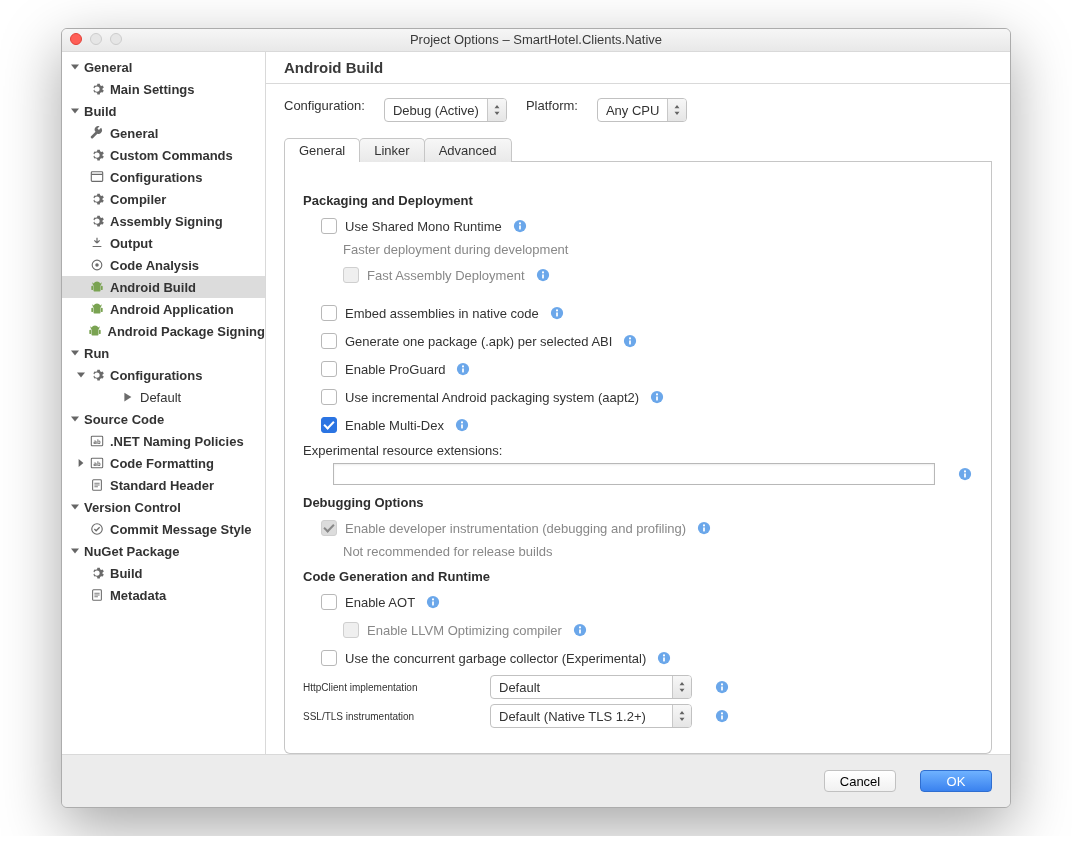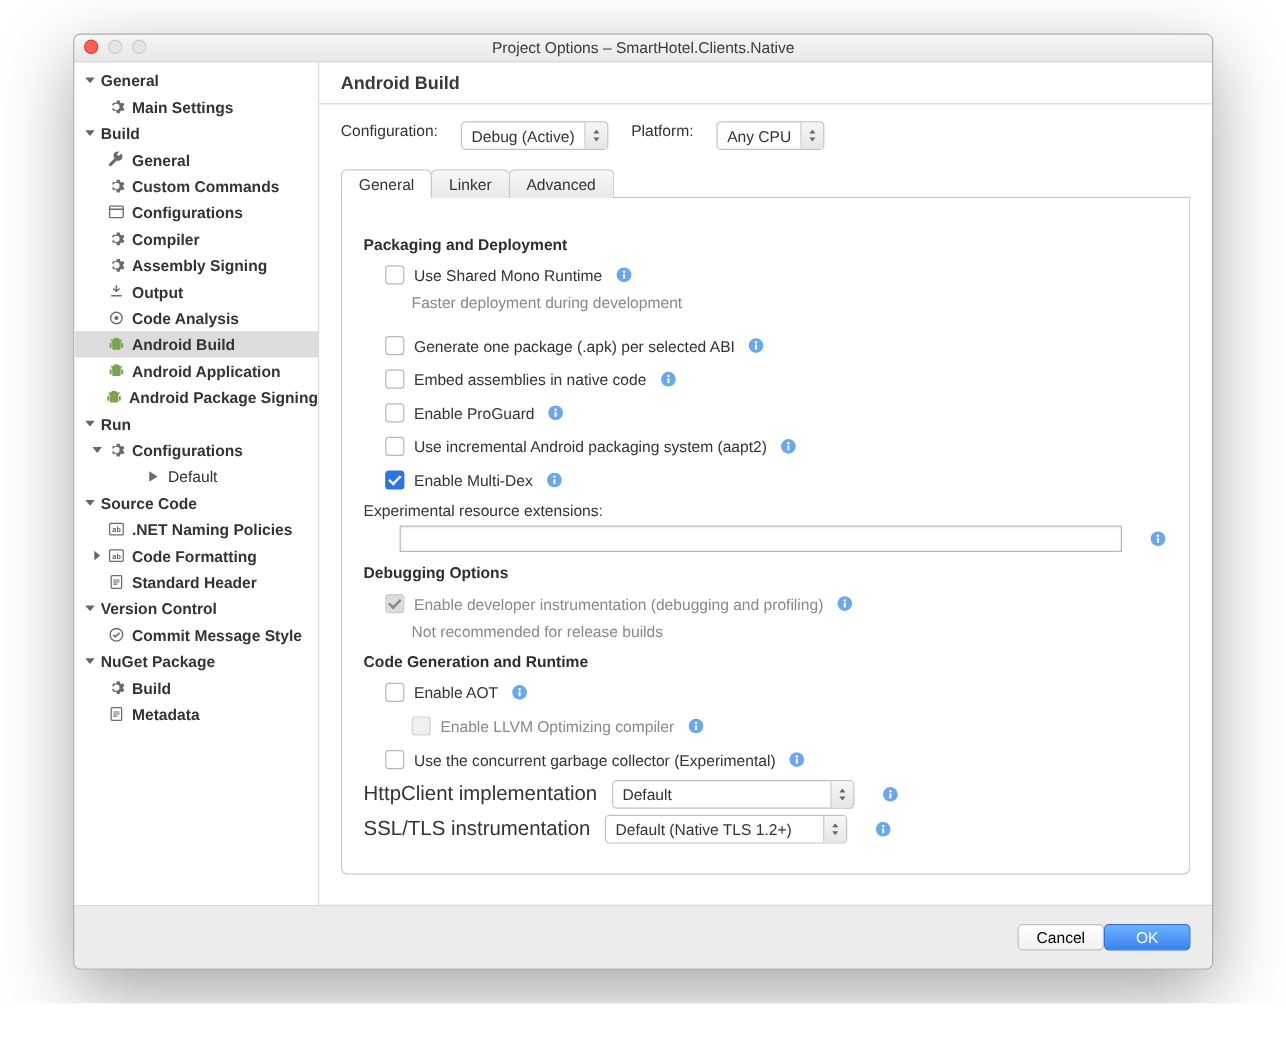--- a/index.html
+++ b/index.html
@@ -256,42 +256,42 @@
 }
 .info-icon svg { display: block; }
 
 .form-row {
   display: flex;
   align-items: center;
   margin: 5px 0;
   gap: 12px;
 }
 .form-row label {
-  font-size: 17px;
+  font-size: 10px;
   min-width: 175px;
 }
 .text-input {
   border: 1px solid #b8b8b8;
   border-radius: 0;
   height: 20px;
   padding: 0 4px;
   font-size: 13px;
   box-shadow: inset 0 1px 2px rgba(0,0,0,0.08);
 }
 .text-input.wide { flex: 1; }
 
 
 .dialog-footer {
   border-top: 1px solid #d9d9d9;
   background: #ececec;
   height: 52px;
   display: flex;
   justify-content: flex-end;
   align-items: center;
-  gap: 0;
+  gap: 24px;
   padding: 0 18px;
 }
 .btn {
   min-width: 72px;
   height: 22px;
   border: 1px solid #c1c1c1;
   border-radius: 4px;
   background: linear-gradient(#ffffff,#f1f1f1);
   font-size: 13px;
   padding: 0 14px;
@@ -650,36 +650,45 @@
             <span class="checkbox"></span>
             <span class="check-label">Use Shared Mono Runtime</span>
             <span class="info-icon">
                 <svg width="14" height="14">
                   <use href="#ico-info"></use>
                 </svg>
               </span>
           </div>
           <div class="hint">Faster deployment during development</div>
 
+          <div class="check-row indent2">
+            <span class="checkbox disabled"></span>
+            <span class="check-label disabled">Fast Assembly Deployment</span>
+            <span class="info-icon">
+                <svg width="14" height="14">
+                  <use href="#ico-info"></use>
+                </svg>
+              </span>
+          </div>
 
           <div style="height:6px"></div>
+
+          <div class="check-row indent1">
+            <span class="checkbox"></span>
+            <span class="check-label">Embed assemblies in native code</span>
+            <span class="info-icon">
+                <svg width="14" height="14">
+                  <use href="#ico-info"></use>
+                </svg>
+              </span>
+          </div>
 
           <div class="check-row indent1">
             <span class="checkbox"></span>
             <span class="check-label">Generate one package (.apk) per selected ABI</span>
-            <span class="info-icon">
-                <svg width="14" height="14">
-                  <use href="#ico-info"></use>
-                </svg>
-              </span>
-          </div>
-
-          <div class="check-row indent1">
-            <span class="checkbox"></span>
-            <span class="check-label">Embed assemblies in native code</span>
             <span class="info-icon">
                 <svg width="14" height="14">
                   <use href="#ico-info"></use>
                 </svg>
               </span>
           </div>
 
           <div class="check-row indent1">
             <span class="checkbox"></span>
             <span class="check-label">Enable ProGuard</span>

